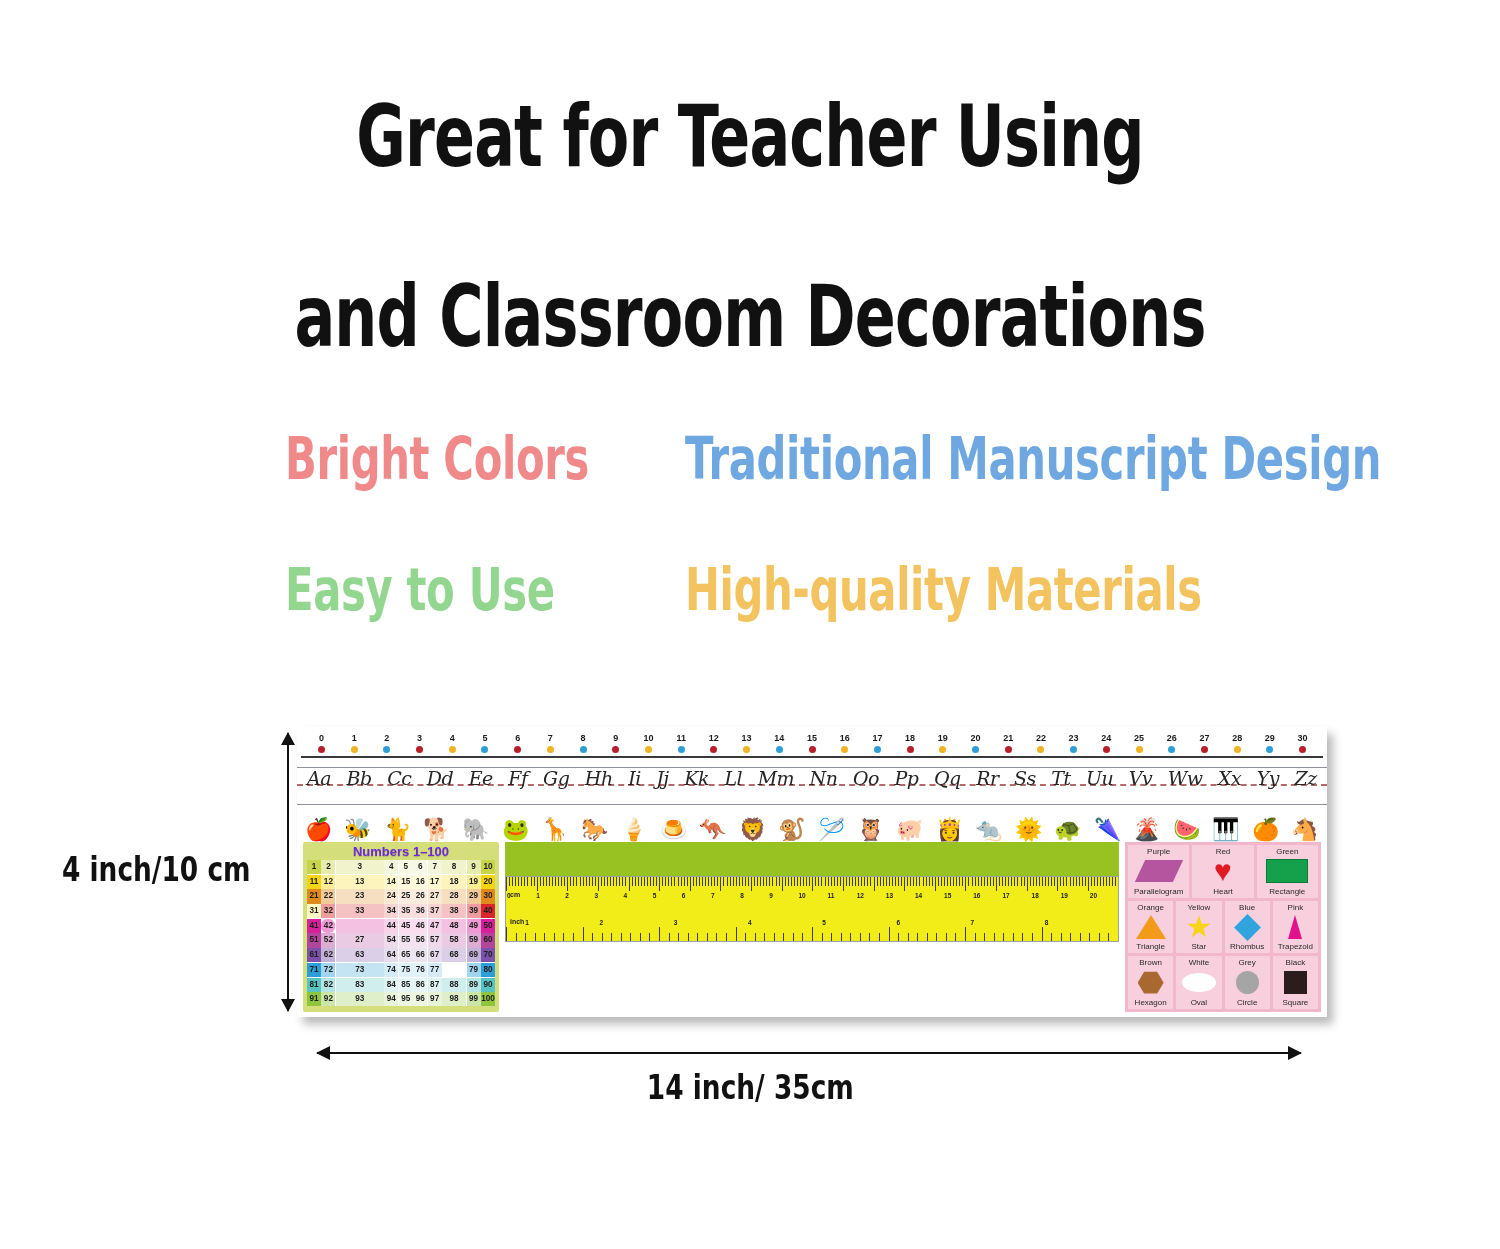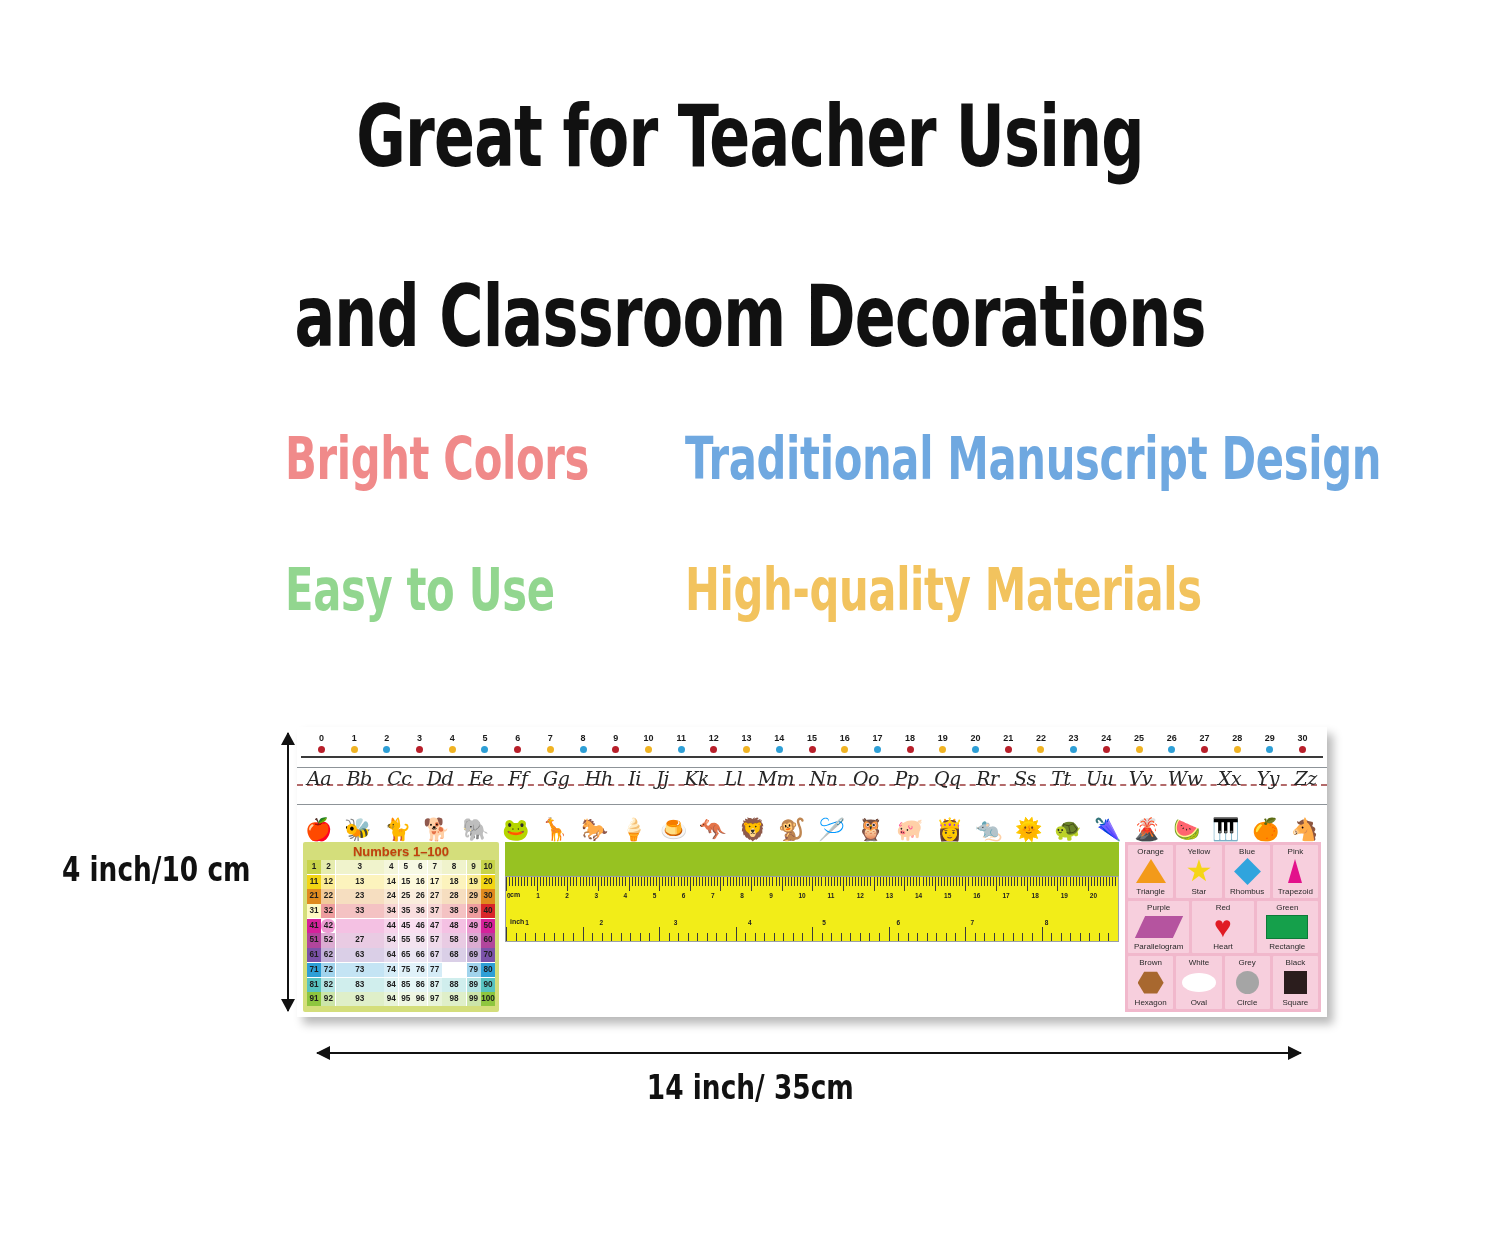--- a/index.html
+++ b/index.html
@@ -117,21 +117,21 @@
 
   
   #numbers-panel{
     width:196px;
     background:#d4de7b;
     border-radius:2px;
     padding:2px 4px 4px 4px;
     box-sizing:border-box;
   }
   #numbers-title{
-    text-align:center;color:#c2410c;font-weight:bold;
+    text-align:center;color:#6d28d9;font-weight:bold;
     font-size:13px;line-height:16px;
     text-shadow:0 1px 1px rgba(0,0,0,.18);
   }
   #numbers-grid{
     display:grid;grid-template-columns:repeat(10,1fr);
     gap:0.5px;background:#ffffff;
   }
   #numbers-grid div{
     font-size:8.2px;line-height:14.2px;height:14.2px;
     text-align:center;color:#1d1d1d;font-weight:bold;
@@ -890,69 +890,69 @@
             <div class="tk"></div>
             <div class="tk"></div>
           </div>
         <div class="unit inch">inch</div>
       </div>
     </div>
 
     <div id="shapes-panel">
         <div class="shape-row">
           <div class="shape-cell">
-            <div class="color-name">Orange</div>
-            <div class="glyph">
-              <div class="sh-triangle"></div>
-            </div>
-            <div class="shape-name">Triangle</div>
-          </div>
-          <div class="shape-cell">
-            <div class="color-name">Yellow</div>
-            <div class="glyph">
-              <div class="sh-star">★</div>
-            </div>
-            <div class="shape-name">Star</div>
-          </div>
-          <div class="shape-cell">
-            <div class="color-name">Blue</div>
-            <div class="glyph">
-              <div class="sh-rhombus"></div>
-            </div>
-            <div class="shape-name">Rhombus</div>
-          </div>
-          <div class="shape-cell">
-            <div class="color-name">Pink</div>
-            <div class="glyph">
-              <div class="sh-trapezoid"></div>
-            </div>
-            <div class="shape-name">Trapezoid</div>
+            <div class="color-name">Purple</div>
+            <div class="glyph">
+              <div class="sh-parallelogram"></div>
+            </div>
+            <div class="shape-name">Parallelogram</div>
+          </div>
+          <div class="shape-cell">
+            <div class="color-name">Red</div>
+            <div class="glyph">
+              <div class="sh-heart">♥</div>
+            </div>
+            <div class="shape-name">Heart</div>
+          </div>
+          <div class="shape-cell">
+            <div class="color-name">Green</div>
+            <div class="glyph">
+              <div class="sh-rectangle"></div>
+            </div>
+            <div class="shape-name">Rectangle</div>
           </div>
         </div>
         <div class="shape-row">
           <div class="shape-cell">
-            <div class="color-name">Purple</div>
-            <div class="glyph">
-              <div class="sh-parallelogram"></div>
-            </div>
-            <div class="shape-name">Parallelogram</div>
-          </div>
-          <div class="shape-cell">
-            <div class="color-name">Red</div>
-            <div class="glyph">
-              <div class="sh-heart">♥</div>
-            </div>
-            <div class="shape-name">Heart</div>
-          </div>
-          <div class="shape-cell">
-            <div class="color-name">Green</div>
-            <div class="glyph">
-              <div class="sh-rectangle"></div>
-            </div>
-            <div class="shape-name">Rectangle</div>
+            <div class="color-name">Orange</div>
+            <div class="glyph">
+              <div class="sh-triangle"></div>
+            </div>
+            <div class="shape-name">Triangle</div>
+          </div>
+          <div class="shape-cell">
+            <div class="color-name">Yellow</div>
+            <div class="glyph">
+              <div class="sh-star">★</div>
+            </div>
+            <div class="shape-name">Star</div>
+          </div>
+          <div class="shape-cell">
+            <div class="color-name">Blue</div>
+            <div class="glyph">
+              <div class="sh-rhombus"></div>
+            </div>
+            <div class="shape-name">Rhombus</div>
+          </div>
+          <div class="shape-cell">
+            <div class="color-name">Pink</div>
+            <div class="glyph">
+              <div class="sh-trapezoid"></div>
+            </div>
+            <div class="shape-name">Trapezoid</div>
           </div>
         </div>
         <div class="shape-row">
           <div class="shape-cell">
             <div class="color-name">Brown</div>
             <div class="glyph">
               <div class="sh-hexagon"></div>
             </div>
             <div class="shape-name">Hexagon</div>
           </div>

